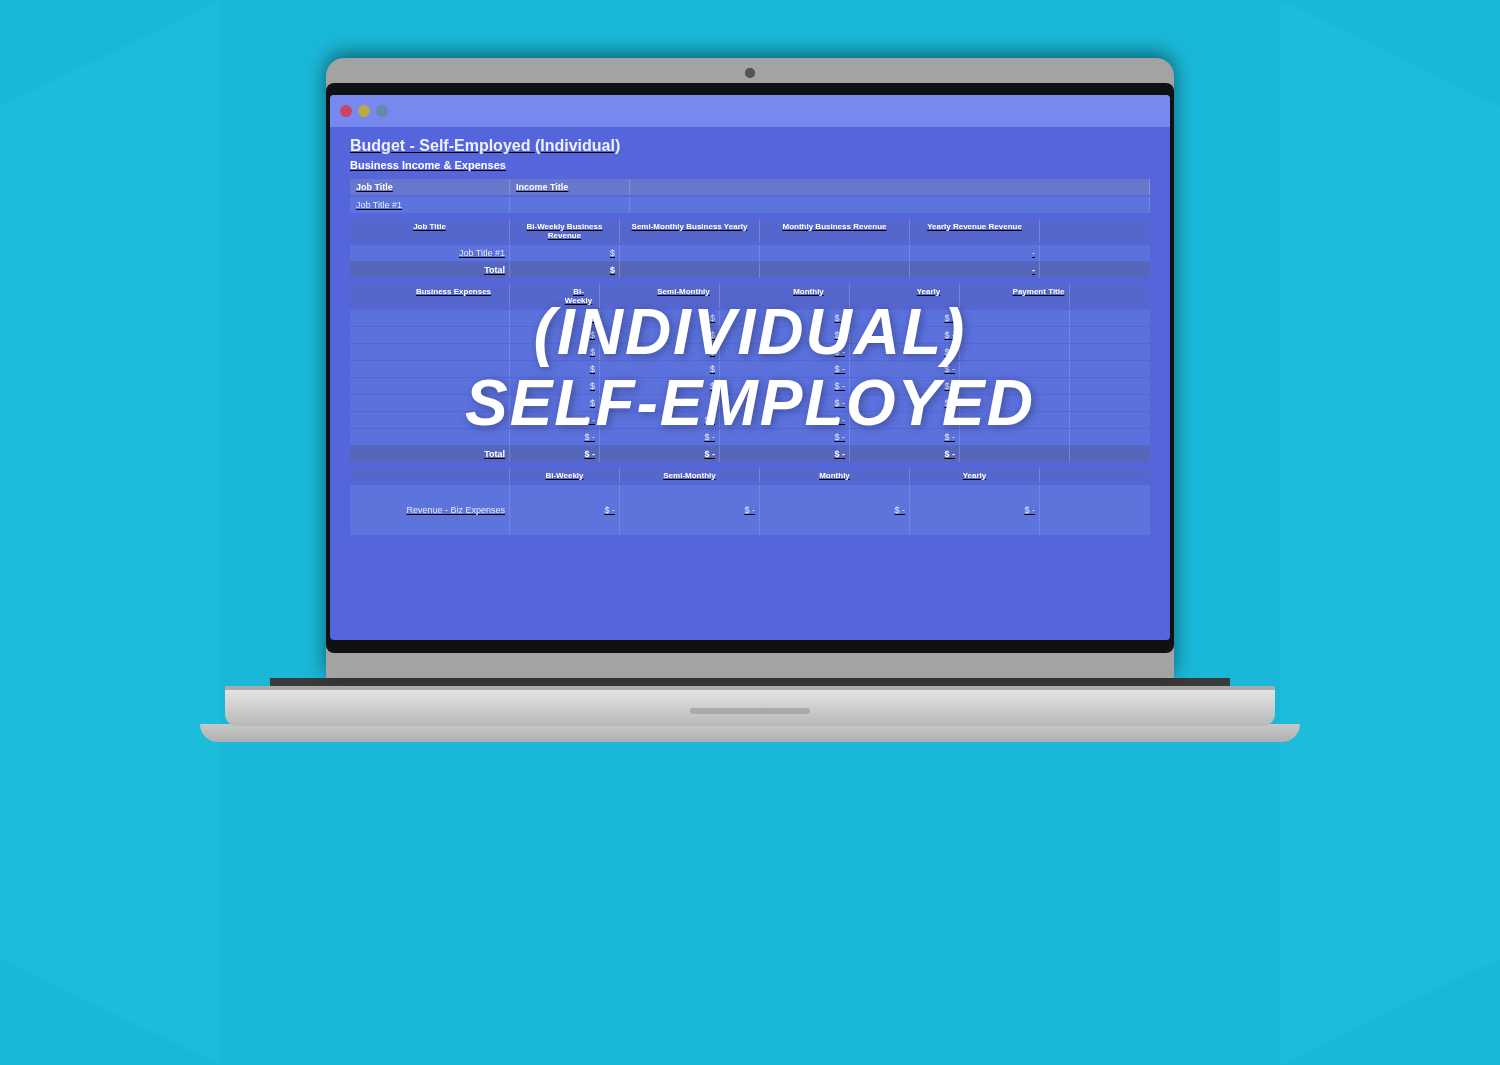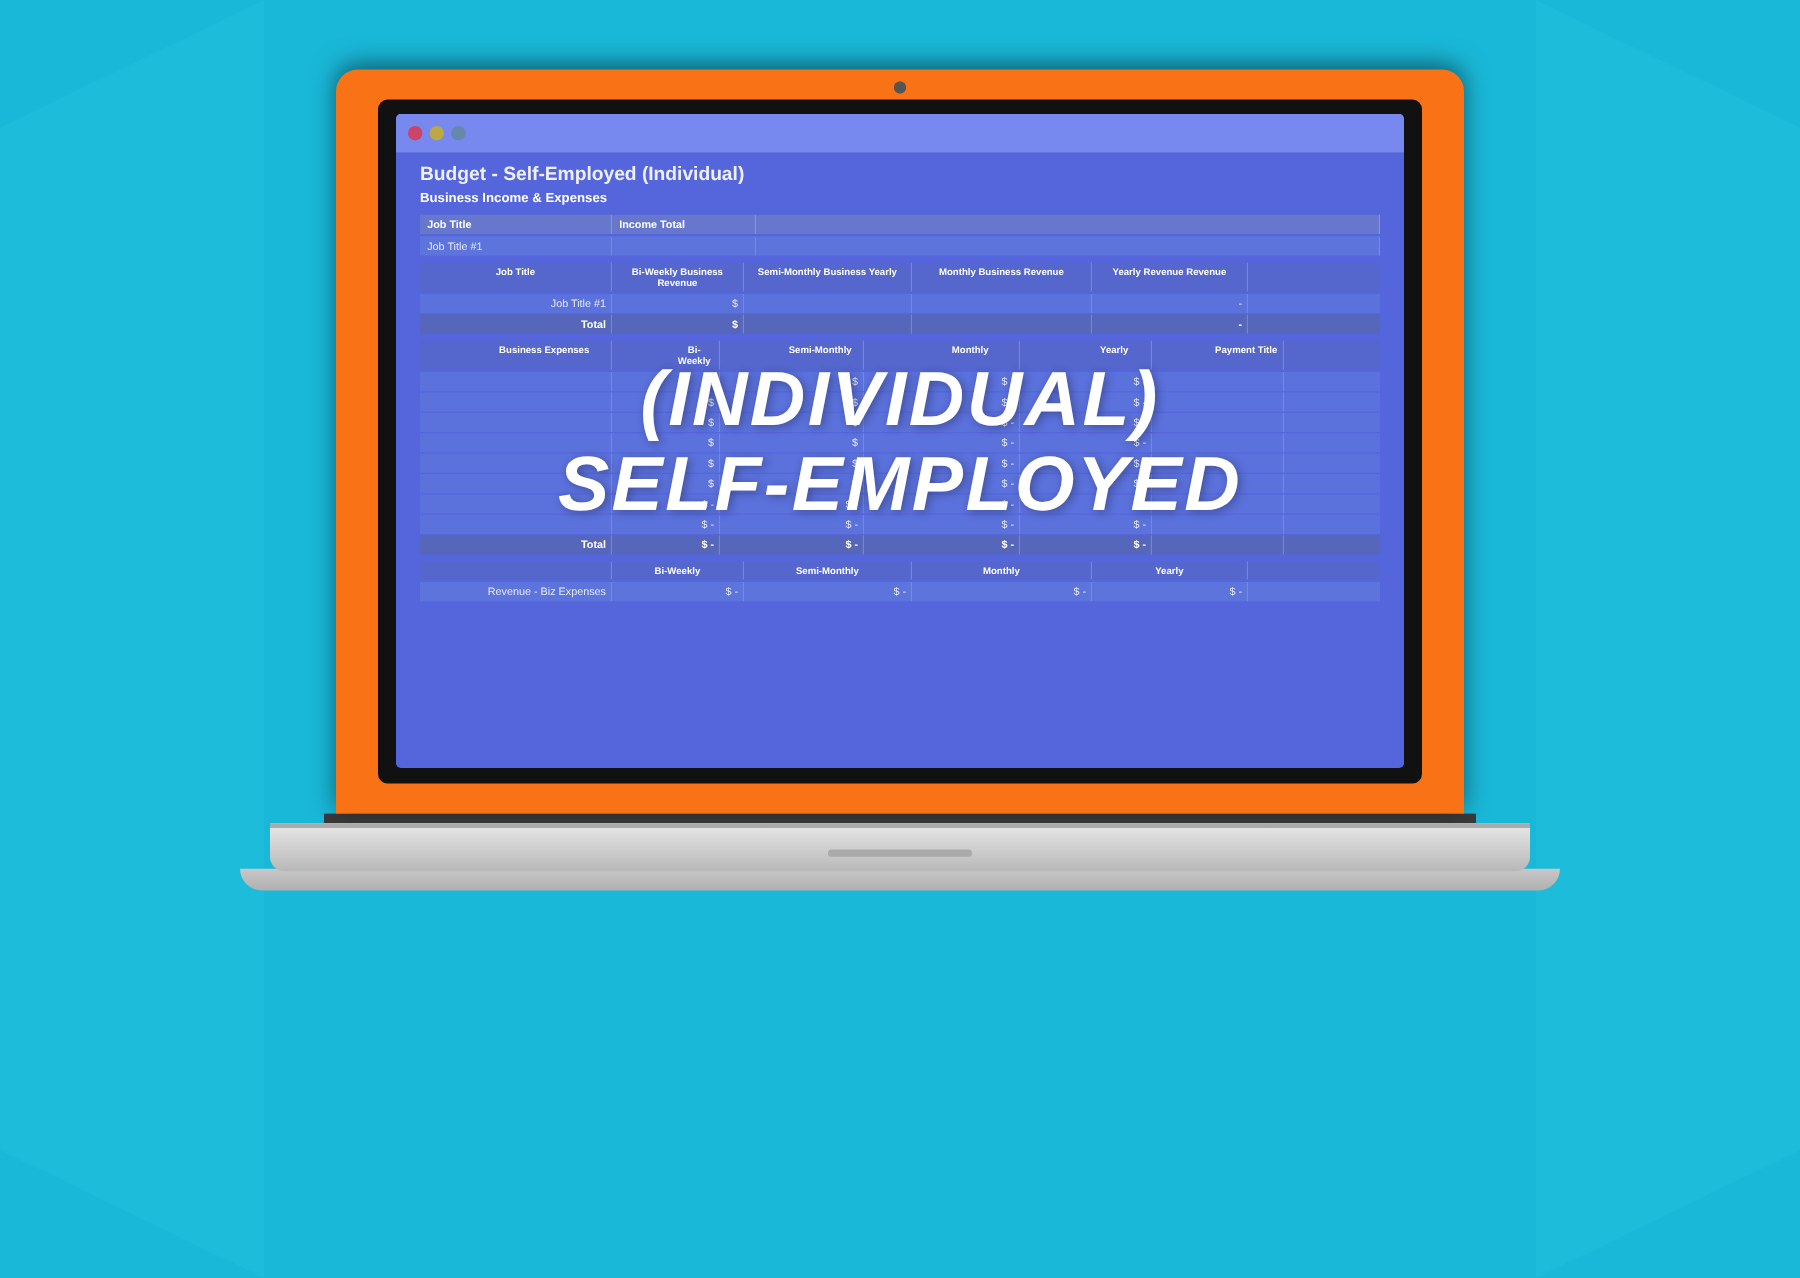--- a/index.html
+++ b/index.html
@@ -20,28 +20,29 @@
       width: 1100px;
       height: 950px;
       display: flex;
       flex-direction: column;
       align-items: center;
     }
 
     
     .laptop-lid {
       position: relative;
-      width: 940px;
+      width: 848px;
       height: 620px;
-      background: #f97316;
+      background: #a3a3a3;
       border-radius: 18px 18px 0 0;
       display: flex;
       align-items: center;
       justify-content: center;
       box-shadow: 0 -4px 20px rgba(0,0,0,0.5);
+      text-decoration: underline;
     }
 
     .laptop-lid::before {
       content: '';
       position: absolute;
       top: 10px;
       width: 10px;
       height: 10px;
       background: #555;
       border-radius: 50%;
@@ -254,21 +255,21 @@
     }
 
     .net-row {
       display: grid;
       grid-template-columns: 160px 110px 140px 150px 130px;
       background: rgba(100,130,220,0.5);
       margin-bottom: 1px;
     }
 
     .net-row .cell {
-      padding: 3px 4px;
+      padding: 20px 4px;
       font-size: 9px;
       color: rgba(255,255,255,0.85);
       border-right: 1px solid rgba(255,255,255,0.15);
       text-align: right;
     }
 
     
     .overlay {
       position: absolute;
       top: 0;
@@ -371,21 +372,21 @@
           <div class="browser-dot dot-green"></div>
         </div>
 
         <div class="spreadsheet">
 
           <div class="sheet-title">Budget  - Self-Employed (Individual)</div>
           <div class="sheet-subtitle">Business Income &amp; Expenses</div>
 
           <div class="section-header-row">
             <div class="cell">Job Title</div>
-            <div class="cell">Income Total</div>
+            <div class="cell">Income Title</div>
             <div class="cell"></div>
           </div>
           <div class="data-row">
             <div class="cell">Job Title #1</div>
             <div class="cell"></div>
             <div class="cell"></div>
           </div>
 
           <div style="margin-top:6px;">
             <div class="rev-header">

